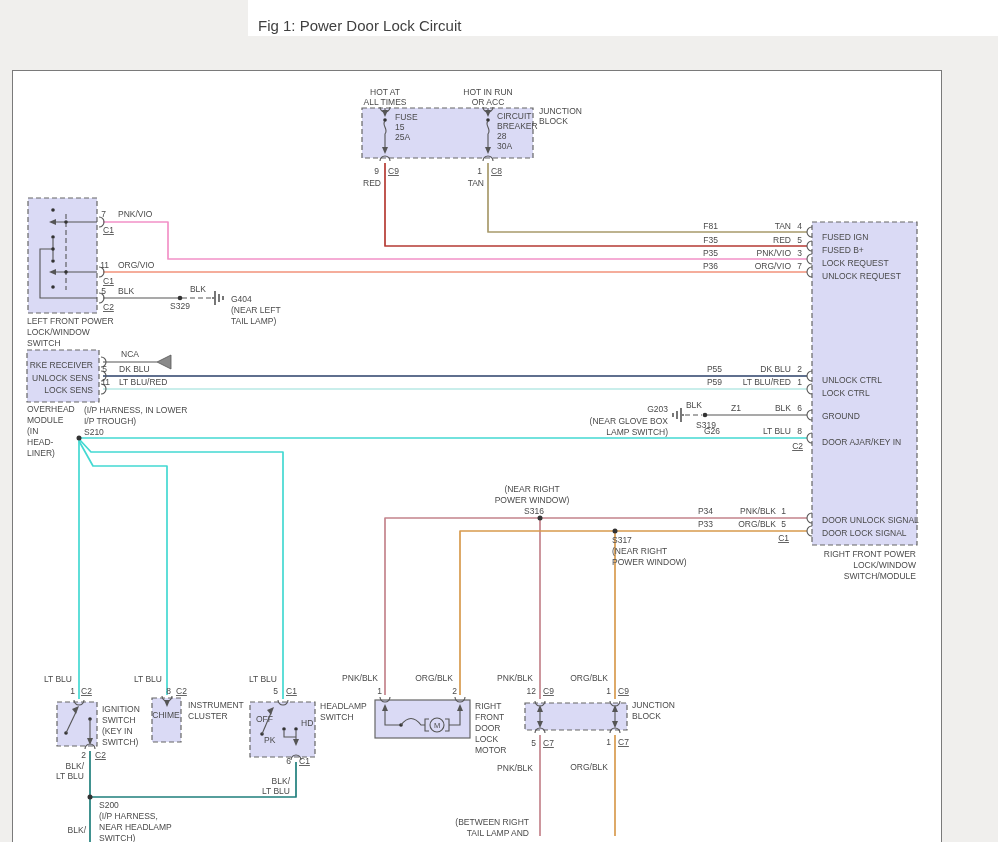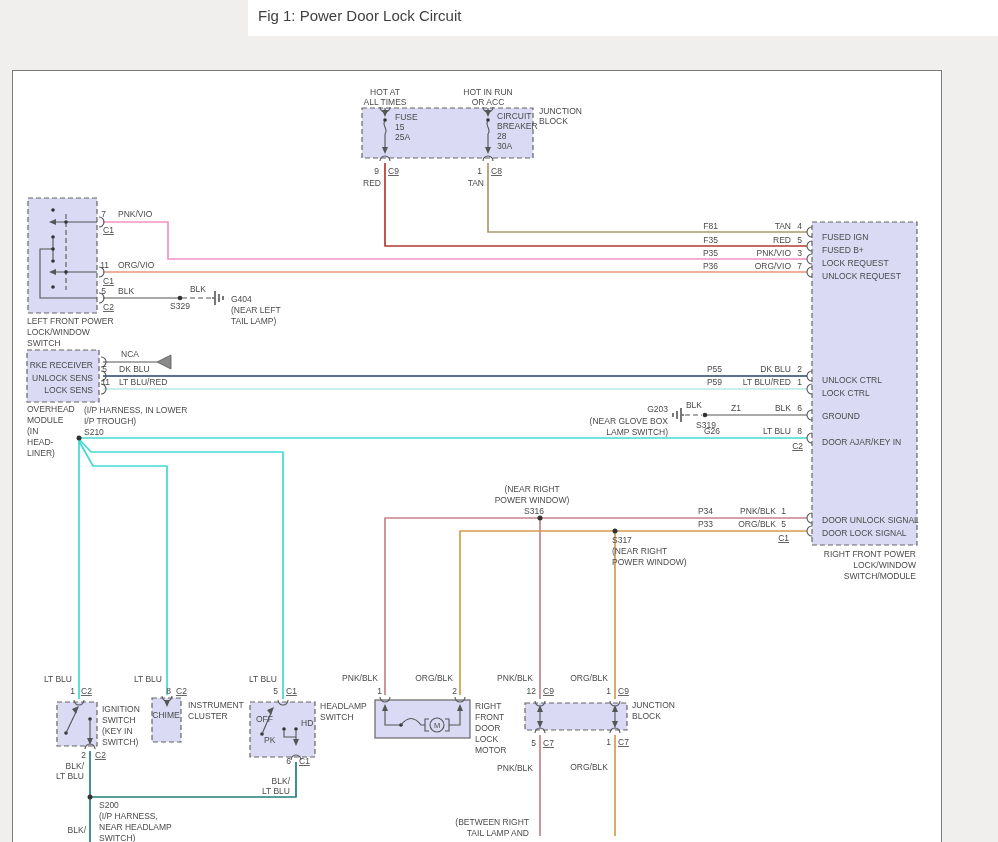--- a/index.html
+++ b/index.html
@@ -1,19 +1,19 @@
 <!DOCTYPE html>
 <html style="--pagebg: #f0efed; --text: #4a4a4a; --boxfill: #dadaf5; --boxline: #666666; --red: #b53a33; --tan: #a89a6b; --pnkvio: #f291c7; --orgvio: #f2927a; --dkblu: #2a3f68; --ltblured: #b7e9e4; --ltblu: #43d9d2; --blkltblu: #1f7f7c; --pnkblk: #c4848c; --orgblk: #d89b4e; --blk: #555555;"><head>
 <meta charset="utf-8">
 <style>
   html,body{margin:0;padding:0;}
   .page{position:relative;width:998px;height:842px;background:var(--pagebg,#f0efed);overflow:hidden;
         font-family:"Liberation Sans",sans-serif;}
   .titlebar{position:absolute;left:248px;top:0;width:750px;height:36px;background:#ffffff;}
-  .title{padding:7px 0 0 10px;font-size:15px;color:#3f3f3f;}
+  .title{padding:17px 0 0 10px;font-size:15px;color:#3f3f3f;}
   .frame{position:absolute;left:12px;top:70px;width:928px;height:772px;background:#ffffff;
          border:1px solid #7a7a7a;border-bottom:none;}
   svg.overlay{position:absolute;left:0;top:0;}
   .lbl{font-family:"Liberation Sans",sans-serif;font-size:8.5px;fill:var(--text,#4a4a4a);}
   .u{text-decoration:underline;}
   .w{fill:none;stroke-width:1.7;stroke-linejoin:round;}
   .c-red{stroke:var(--red)} .c-tan{stroke:var(--tan)} .c-pnkvio{stroke:var(--pnkvio)}
   .c-orgvio{stroke:var(--orgvio)} .c-dkblu{stroke:var(--dkblu)} .c-ltblured{stroke:var(--ltblured)}
   .c-ltblu{stroke:var(--ltblu)} .c-blkltblu{stroke:var(--blkltblu)} .c-pnkblk{stroke:var(--pnkblk)}
   .c-orgblk{stroke:var(--orgblk)}

